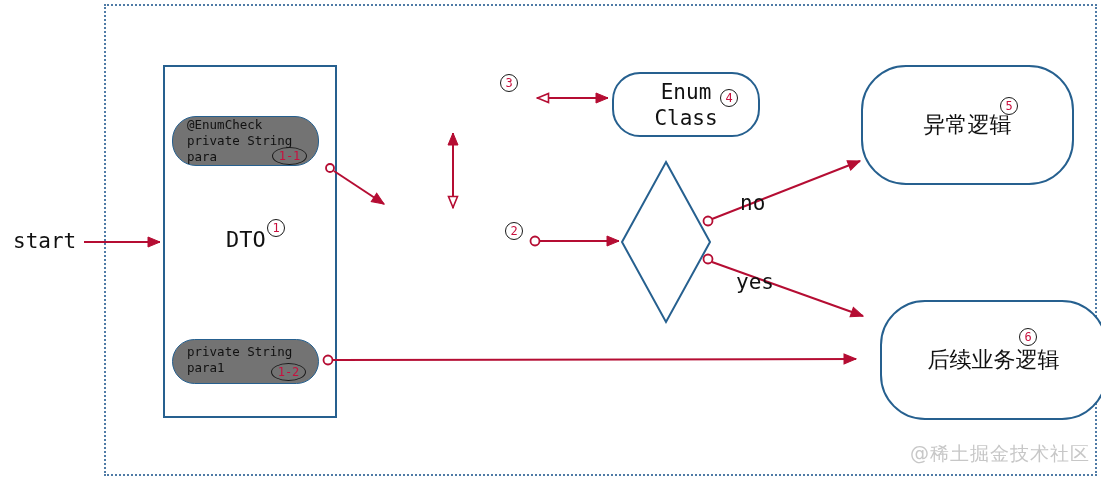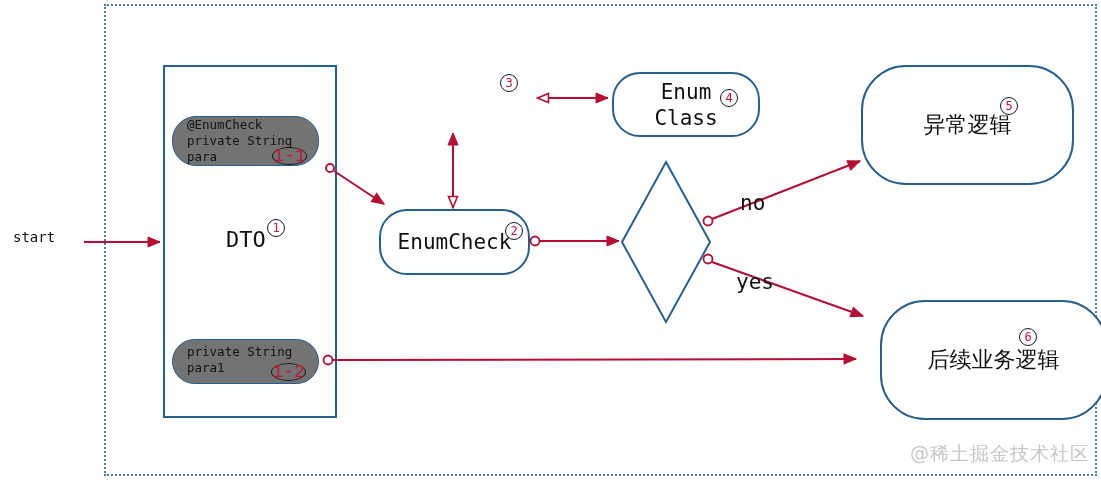--- a/index.html
+++ b/index.html
@@ -14,30 +14,30 @@
   #dto-rect{left:163px;top:65px;width:174px;height:353px;border-radius:0;z-index:1;}
   #dto-label{left:226px;top:227px;font-size:22px;z-index:3;}
   .field-box{position:absolute;border:1.5px solid #26608f;border-radius:24px;background:#737373;
              box-sizing:border-box;font-size:12.5px;line-height:15.8px;padding:0 0 0 14px;z-index:2;}
   #field1{left:172px;top:116px;width:147px;height:50px;}
   #field2{left:172px;top:339px;width:147px;height:45px;padding-top:4px;}
   .badge{position:absolute;width:18px;height:18px;border:1.5px solid #1a1a1a;border-radius:50%;
          box-sizing:border-box;background:#fff;color:#c8103e;font-size:12px;line-height:15px;
          display:flex;align-items:center;justify-content:center;z-index:6;}
   .tag{position:absolute;width:35px;height:18px;border:1.5px solid #1a1a1a;border-radius:50%;
-       box-sizing:border-box;color:#c8103e;font-size:18px;display:flex;align-items:center;
-       justify-content:center;z-index:6;background:transparent;font-family:Liberation Mono, monospace;}
+       box-sizing:border-box;color:#c8103e;font-size:12px;display:flex;align-items:center;
+       justify-content:center;z-index:6;background:transparent;}
   #enumutil{left:378px;top:65px;width:154px;height:65px;}
   #enumcheck{left:379px;top:209px;width:151px;height:66px;}
   #enumclass{left:612px;top:64px;width:148px;height:65px;line-height:26px;margin-top:8px;}
   #exception{left:861px;top:65px;width:213px;height:120px;}
   #business{left:880px;top:300px;width:227px;height:120px;}
   #success-label{left:586px;top:229px;width:160px;height:26px;text-align:center;font-size:19px;
                  letter-spacing:4px;transform:rotate(-90deg);z-index:3;}
-  #start-label{left:13px;top:229px;font-size:14px;z-index:3;}
+  #start-label{left:13px;top:229px;font-size:21px;z-index:3;}
   .edge-label{position:absolute;font-size:21px;z-index:6;}
   #no-label{left:740px;top:191px;}
   #yes-label{left:736px;top:270px;}
   #watermark{left:900px;top:441px;width:190px;text-align:right;font-size:19px;letter-spacing:1px;
              color:#c7c7c7;font-family:"DejaVu Sans", "Liberation Sans", sans-serif;z-index:3;}
   #wires{position:absolute;left:0;top:0;width:1101px;height:483px;z-index:5;pointer-events:none;}
 </style>
 </head>
 <body>
 
@@ -51,23 +51,20 @@
   <div id="field1" class="field-box">
     <div>@EnumCheck</div>
     <div>private String</div>
     <div>para</div>
   </div>
   <div id="field2" class="field-box">
     <div>private String</div>
     <div>para1</div>
   </div>
 
-  <div id="enumcheck" class="node rounded">
-    <span>EnumCheck</span>
-  </div>
   <div id="enumclass" class="node rounded">
     <span><span>Enum</span><br><span>Class</span></span>
   </div>
   <div id="exception" class="node biground">
     <span>异常逻辑</span>
   </div>
   <div id="business" class="node biground">
     <span>后续业务逻辑</span>
   </div>
 

